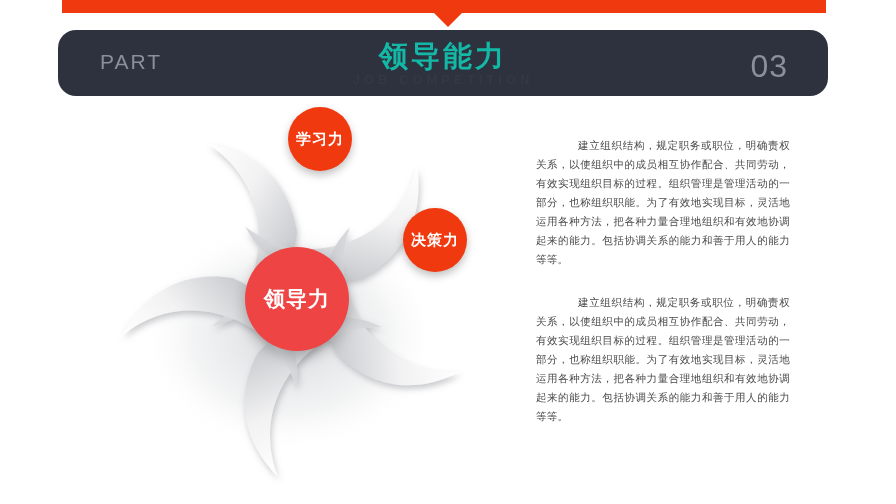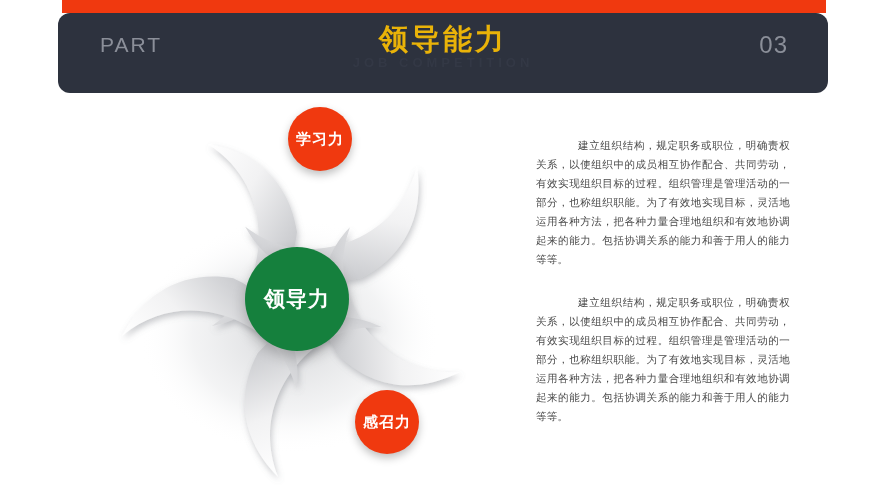--- a/index.html
+++ b/index.html
@@ -42,54 +42,54 @@
     left: 434px;
     top: 13px;
     width: 0; height: 0;
     border-left: 14px solid transparent;
     border-right: 14px solid transparent;
     border-top: 14px solid #f0390f;
   }
   .header-bar {
     position: absolute;
     left: 58px;
-    top: 13px;
+    top: 30px;
     width: 770px;
-    height: 80px;
+    height: 66px;
     background: #2d323e;
-    border-radius: 12px;
+    border-radius: 18px;
   }
   .header-part {
     position: absolute;
     left: 42px;
     top: 20px;
     font-size: 21px;
     letter-spacing: 2px;
     color: #8b8f99;
     font-weight: 400;
   }
   .header-number {
     position: absolute;
     right: 40px;
     top: 18px;
-    font-size: 24px;
+    font-size: 32px;
     letter-spacing: 1px;
     color: #8b8f99;
     font-weight: 400;
   }
   .header-center {
     position: absolute;
     left: 0; right: 0;
     top: 8px;
     text-align: center;
   }
   .header-title {
     font-size: 29px;
     font-weight: 700;
-    color: #eab308;
+    color: #14b8a6;
     letter-spacing: 3px;
     line-height: 36px;
     display: block;
   }
   .header-subtitle {
     display: block;
     font-size: 13px;
     letter-spacing: 4px;
     color: #333845;
     line-height: 16px;
@@ -119,21 +119,21 @@
     align-items: center;
     justify-content: center;
     color: #ffffff;
     font-weight: 700;
     letter-spacing: 1px;
     text-align: right;
     user-select: none;
   }
   .node-center {
     width: 104px; height: 104px;
-    background: #15803d;
+    background: #ef4444;
     font-size: 21px;
     box-shadow: 0 6px 14px rgba(0,0,0,0.22);
     left: 183px;
     top: 143px;
   }
   .node-sat {
     width: 64px; height: 64px;
     background: #f0390f;
     font-size: 15px;
     box-shadow: 0 4px 9px rgba(0,0,0,0.25);
@@ -241,22 +241,22 @@
                    C 192 180, 176 204, 150 222
                    C 196 214, 230 176, 235 128 Z"></path>
         </g>
       </g>
     </svg>
 
     <div class="node node-center">领导力</div>
 
     <div class="node node-sat" style="left:226px; top:3px;">学习力</div>
 
-
-    <div class="node node-sat" style="left:293px; top:286px;">感召力</div>
+    <div class="node node-sat" style="left:341px; top:104px;">决策力</div>
+
 
 
   </div>
 
   <div class="content">
     <p class="content-para">建立组织结构，规定职务或职位，明确责权关系，以使组织中的成员相互协作配合、共同劳动，有效实现组织目标的过程。组织管理是管理活动的一部分，也称组织职能。为了有效地实现目标，灵活地运用各种方法，把各种力量合理地组织和有效地协调起来的能力。包括协调关系的能力和善于用人的能力等等。</p>
     <p class="content-para">建立组织结构，规定职务或职位，明确责权关系，以使组织中的成员相互协作配合、共同劳动，有效实现组织目标的过程。组织管理是管理活动的一部分，也称组织职能。为了有效地实现目标，灵活地运用各种方法，把各种力量合理地组织和有效地协调起来的能力。包括协调关系的能力和善于用人的能力等等。</p>
   </div>
 
 </div>

